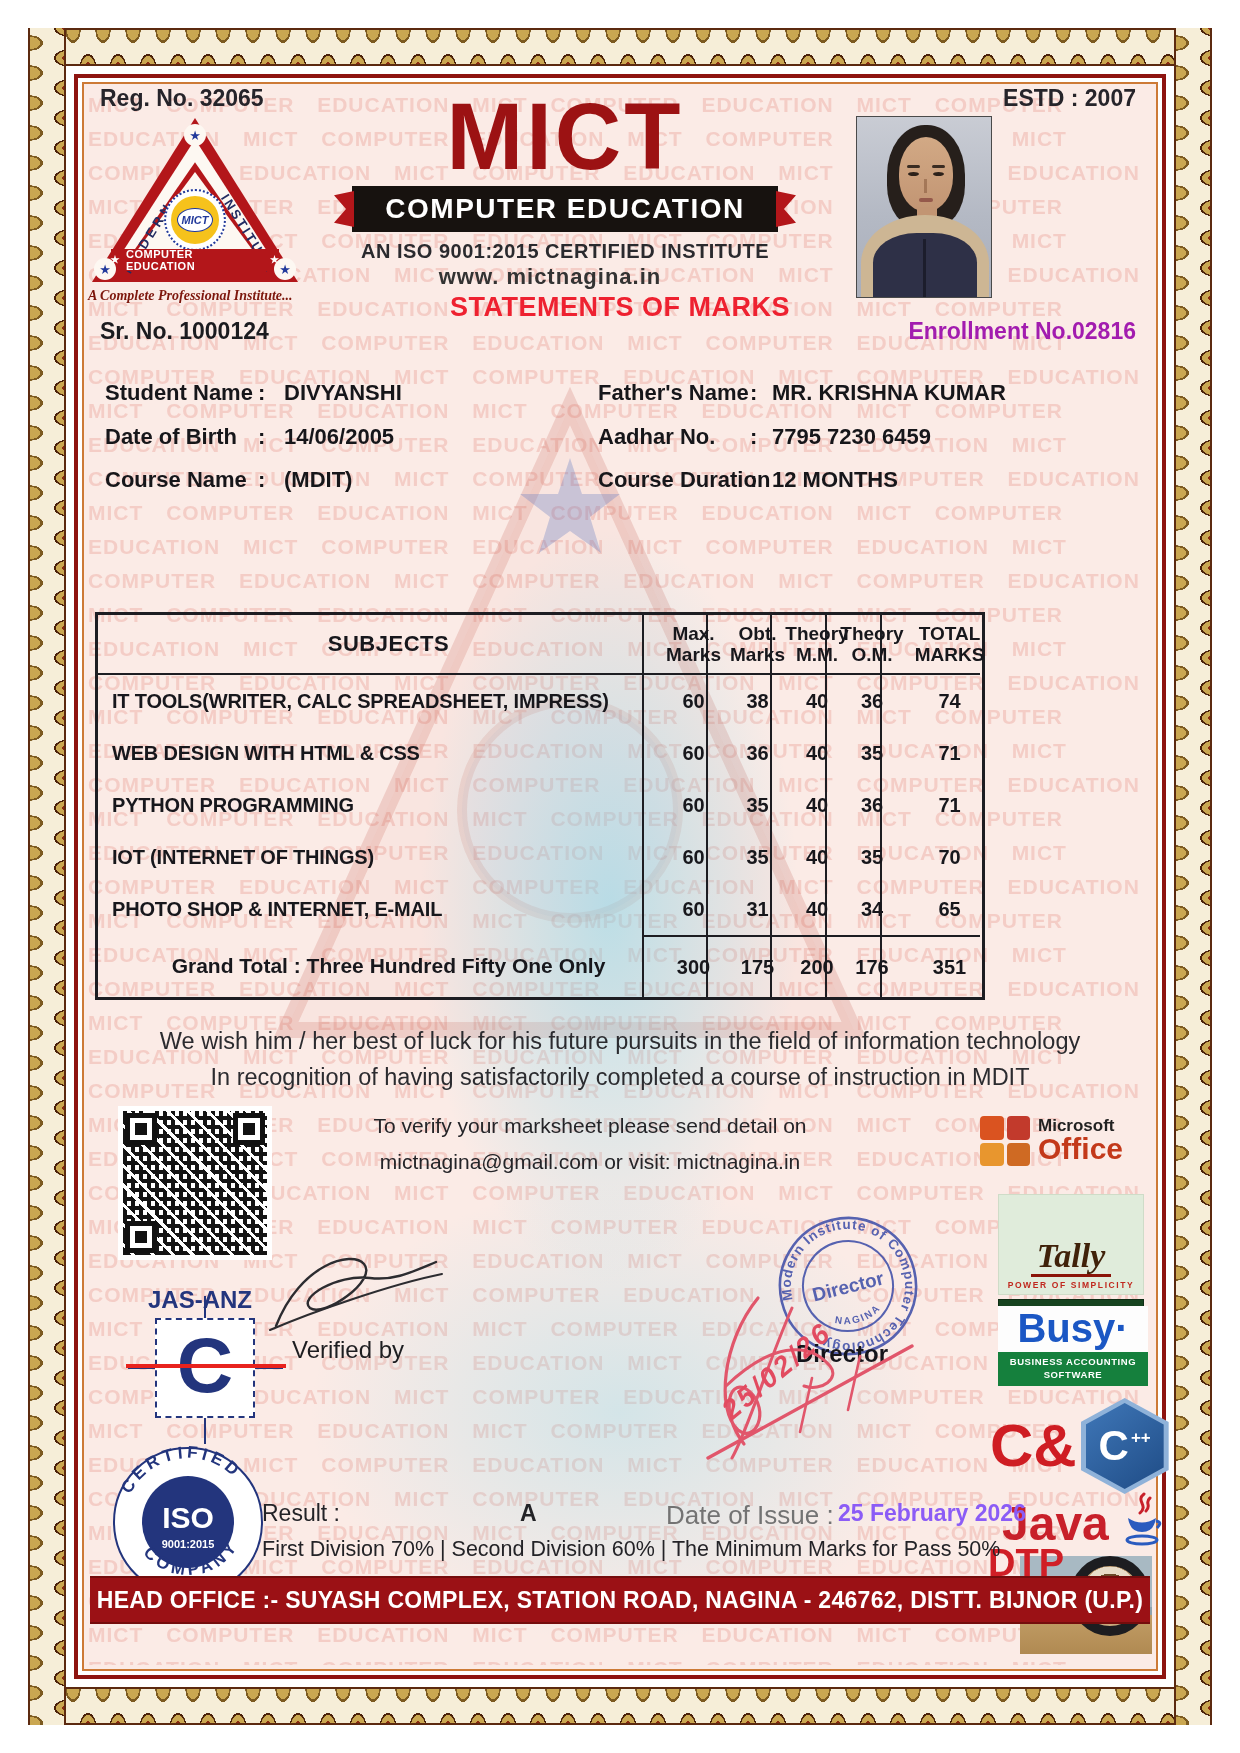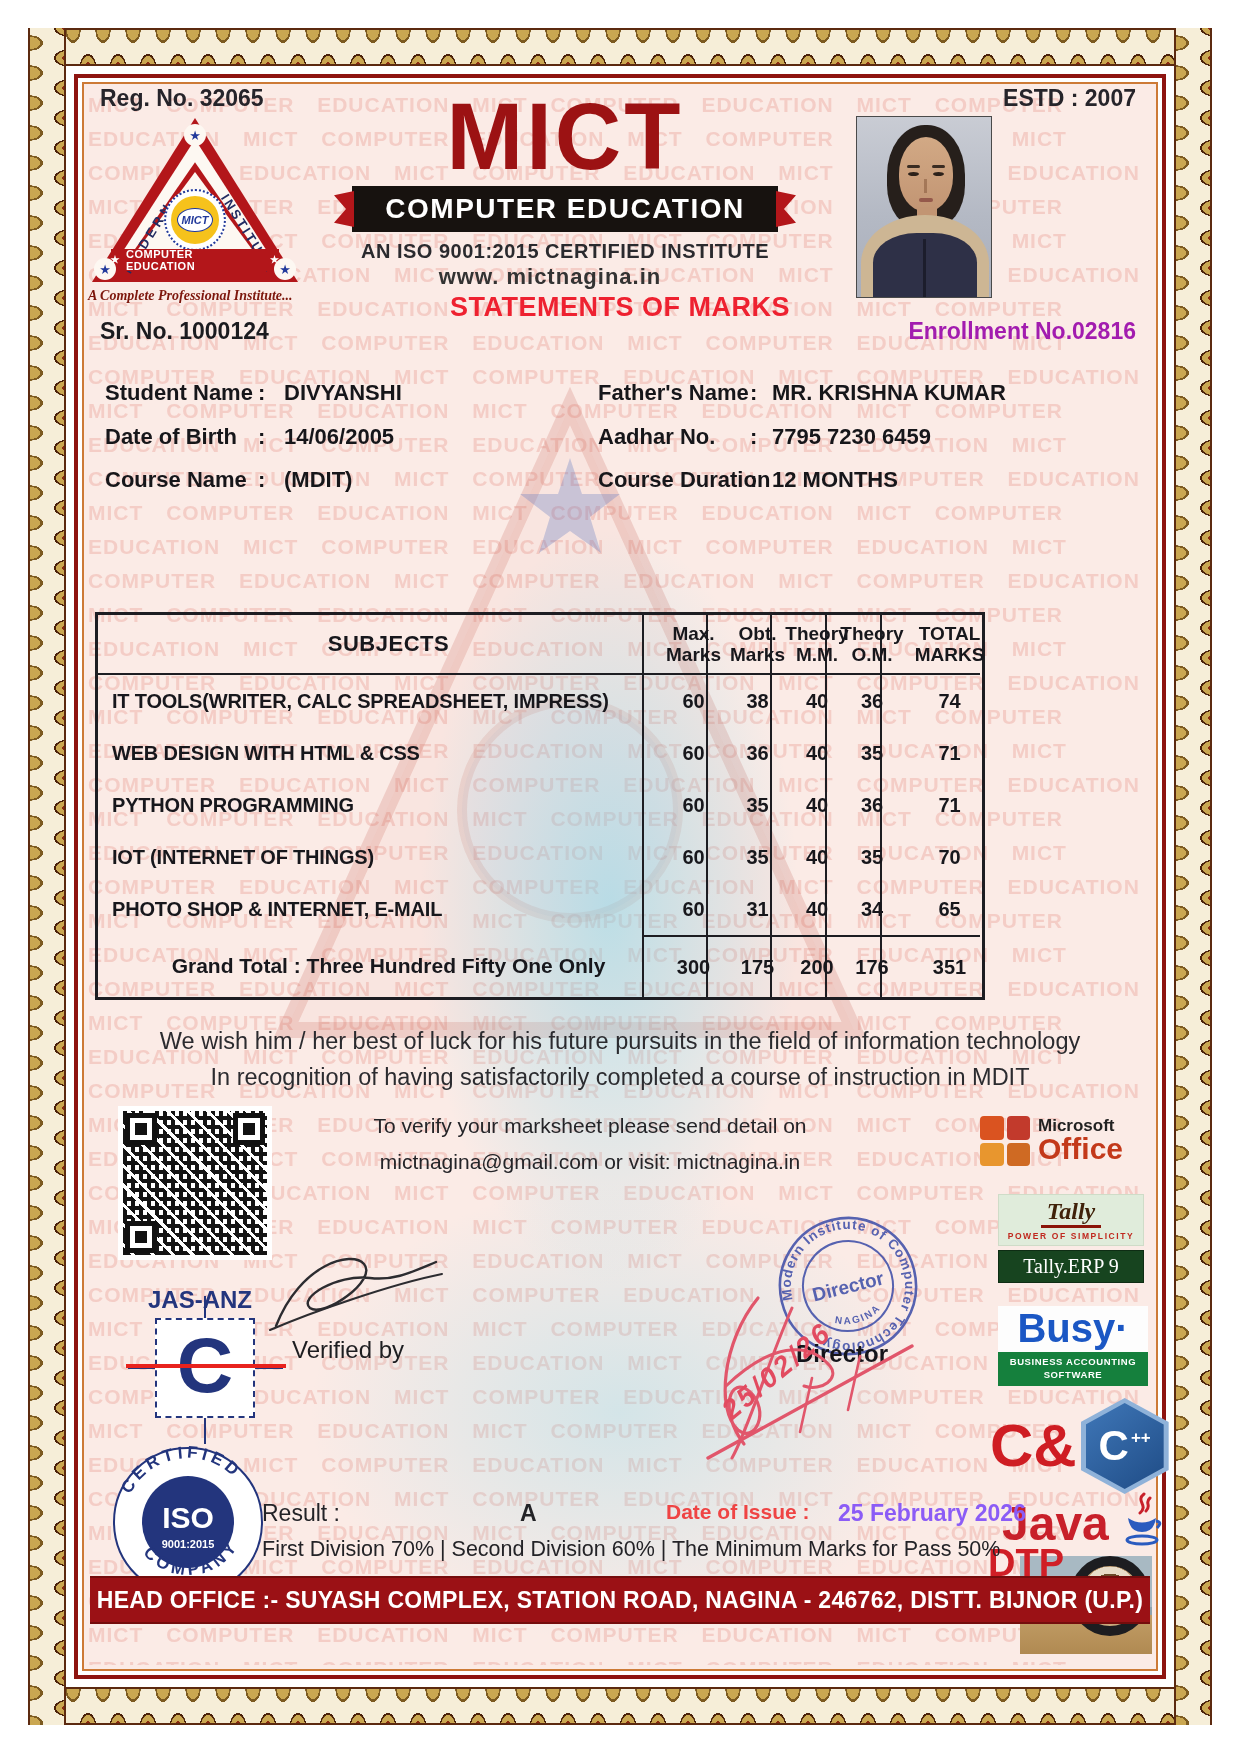--- a/index.html
+++ b/index.html
@@ -142,22 +142,22 @@
   
   .msoffice { left:980px; top:1116px; display:flex; gap:8px; align-items:center; }
   .office-grid { width:50px; height:50px; display:grid; grid-template-columns:1fr 1fr; grid-template-rows:1fr 1fr; gap:3px; }
   .office-grid div { border-radius:4px; }
   .og1{background:#da5320;} .og2{background:#c23a2c;} .og3{background:#e8962e;} .og4{background:#cf6a23;}
   .ms-txt .l1 { font-size:17px; font-weight:bold; color:#222; }
   .ms-txt .l2 { font-size:30px; font-weight:800; color:#c3391a; margin-top:-4px; }
 
   .tally { left:998px; top:1194px; width:146px; text-align:center; }
   .tally-top { background:#e0ecdb; padding:5px 4px 4px; border:1px solid #cfdcc8; }
-  .tally-script { font-family:"Liberation Serif", serif; font-style:italic; font-weight:bold; font-size:24px;
-    color:#40220a; border-bottom:3px solid #8a1408; display:inline-block; line-height:.95; padding:0 6px 2px; }
+  .tally-script { font-family:"Liberation Serif", serif; font-style:italic; font-weight:bold; font-size:34px;
+    color:#40220a; border-bottom:3px solid #8a1408; display:inline-block; line-height:.95; padding:0 6px 2px;margin-top:40px; }
   .tally-tag { font-size:8.5px; font-weight:bold; color:#c0281e; letter-spacing:1.6px; margin-top:3px; }
   .tally-erp { margin-top:4px; background:#17441f; border:1px solid #0e2d14; color:#fff;
     font-family:"Liberation Serif", serif; font-size:20px; padding:4px 0; }
 
   .busy { left:998px; top:1306px; width:150px; text-align:center; background:#fdfdfd; padding:2px 0 0; }
   .busy-name { color:#1b57c4; font-size:40px; font-weight:800; line-height:1; }
   .busy-band { margin-top:4px; background:#15803d; color:#fff; font-size:9.5px; font-weight:bold;
     letter-spacing:.6px; padding:4px 2px; line-height:1.35; }
 
   .ccpp { left:990px; top:1398px; display:flex; align-items:center; gap:4px; }
@@ -195,21 +195,21 @@
   .director-below { left:796px; top:1340px; font-size:24px; font-weight:bold; color:#14141a; }
   .sig-red { left:680px; top:1282px; }
   .sig-date { left:726px; top:1398px; transform:rotate(-40deg); transform-origin:left center;
     color:#e24b60; font-size:28px; font-weight:bold; font-style:italic; letter-spacing:3px; }
 
   .iso-logo { left:110px; top:1444px; }
 
   
   .res-label { left:262px; top:1500px; font-size:23px; color:#232327; }
   .res-value { left:520px; top:1500px; font-size:23px; font-weight:bold; color:#232327; }
-  .issue-label { left:666px; top:1500px; font-size:21px; color:#ef4444;font-weight:bold; }
+  .issue-label { left:666px; top:1500px; font-size:26px; color:#737373; }
   .issue-value { left:838px; top:1500px; font-size:23px; font-weight:bold; color:#8b5cf6; }
   .divisions { left:262px; top:1537px; font-size:21.5px; color:#232327; }
   .head-office { left:90px; top:1576px; width:1060px; height:48px; background:#9b1115;
     border-top:2px solid #750c0c; border-bottom:2px solid #750c0c;
     display:flex; align-items:center; justify-content:center;
     color:#fff; font-size:23px; font-weight:bold; letter-spacing:.3px; }
 </style>
 </head>
 <body>
 

